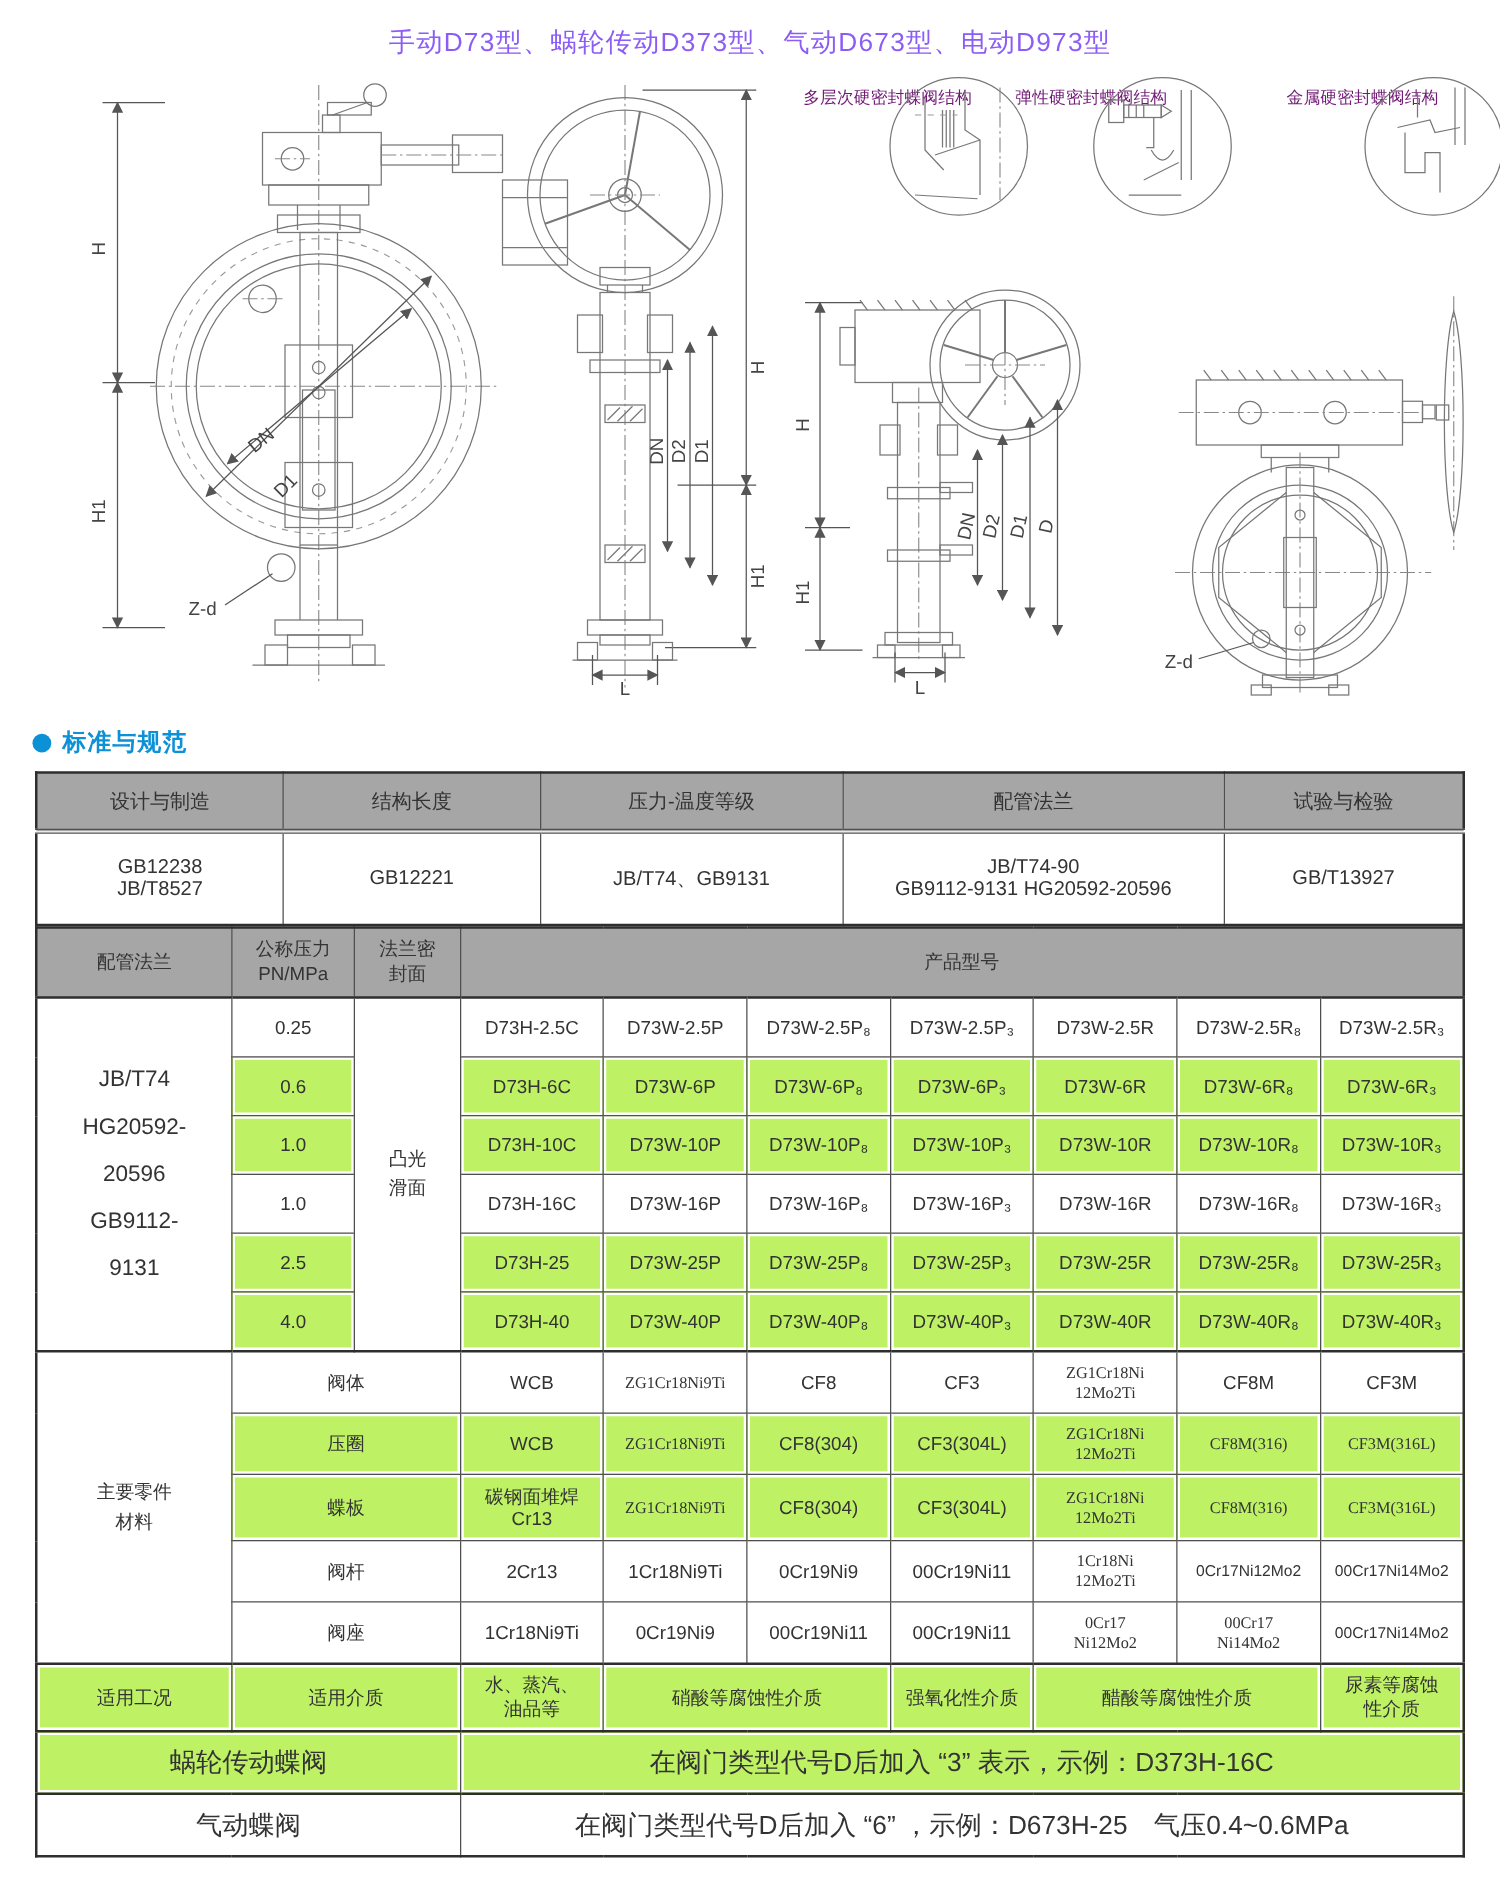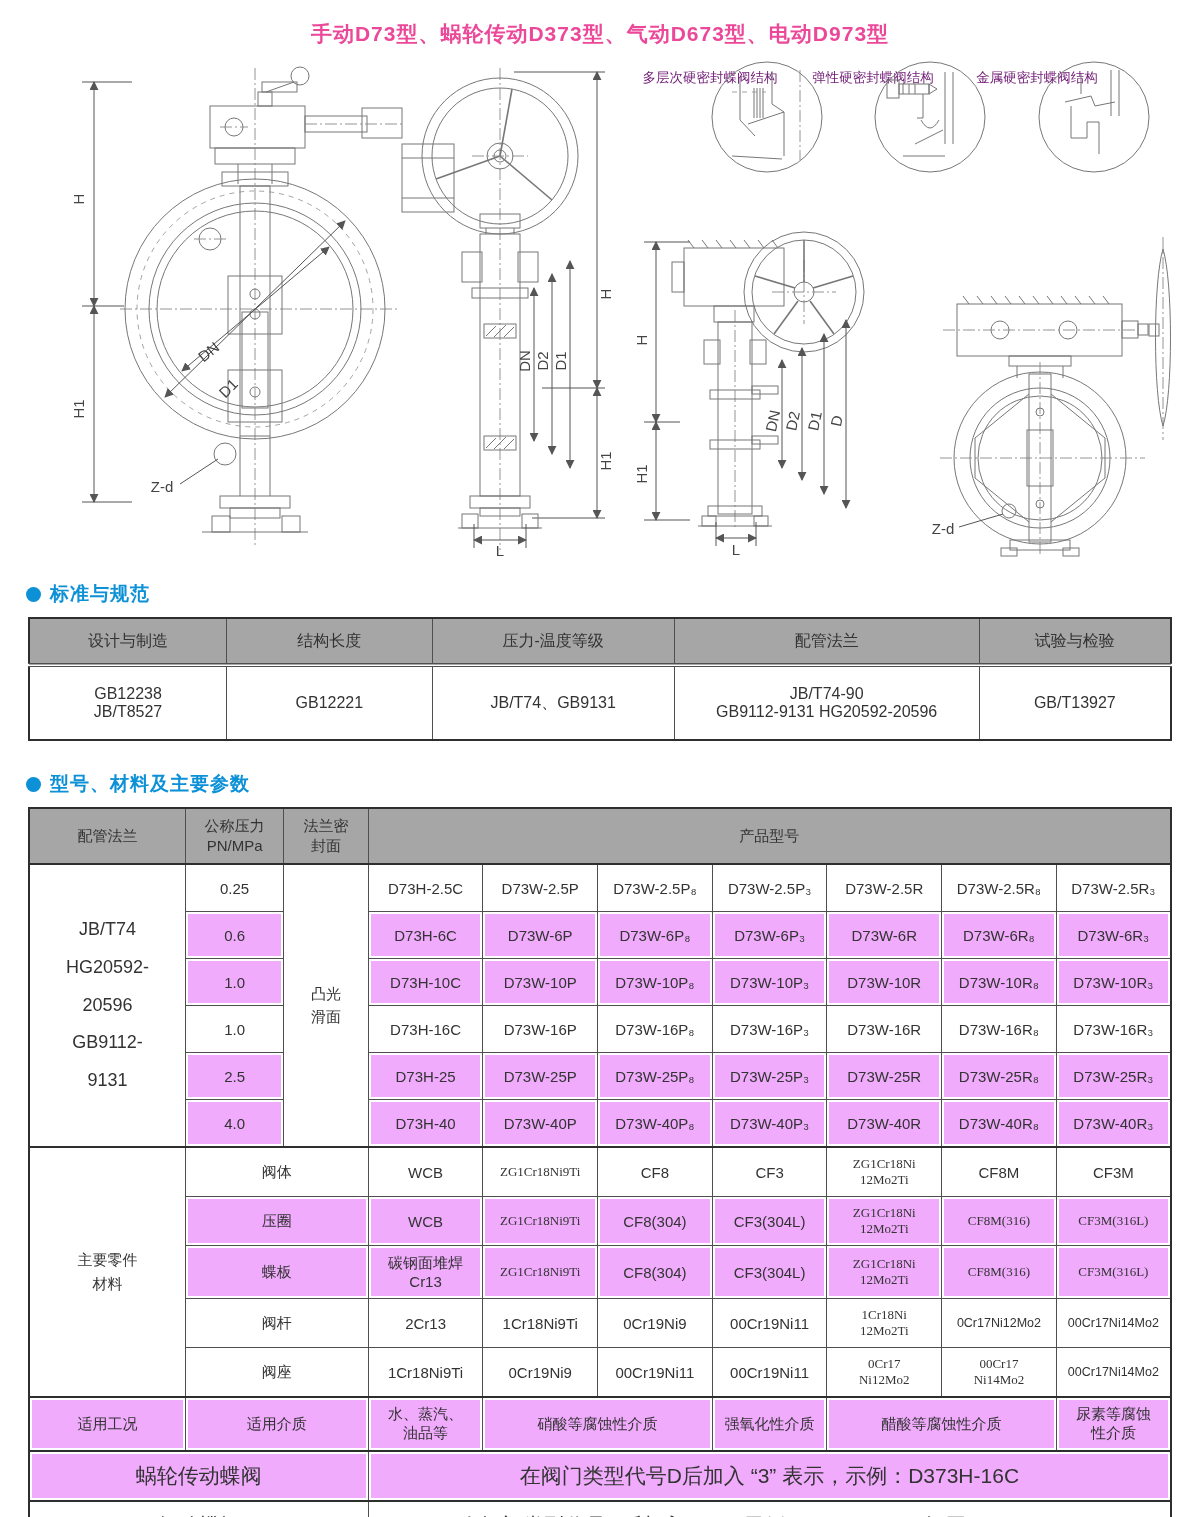--- a/index.html
+++ b/index.html
@@ -1,18 +1,18 @@
 <!DOCTYPE html>
 <html><head>
 <meta charset="utf-8">
 <style>
   html,body{margin:0;padding:0;background:#fff;}
   .page{width:1200px;height:1517px;position:relative;background:#fff;overflow:hidden;
         font-family:"Liberation Sans","DejaVu Sans",sans-serif;color:#333;}
-  .title{margin:0;padding-top:20px;text-align:center;font-size:21px;font-weight:bold;color:#ec4899;letter-spacing:1px;}
+  .title{margin:0;padding-top:20px;text-align:center;font-size:21px;font-weight:normal;color:#8b5cf6;letter-spacing:1px;}
   .drawings{position:relative;height:505px;margin-top:6px;}
   .drawings svg{position:absolute;}
   .lw{stroke:#777;stroke-width:1;fill:none;}
   .lw2{stroke:#777;stroke-width:1.6;fill:none;}
   .dd{stroke:#888;stroke-width:0.9;fill:none;stroke-dasharray:12 3 2 3;}
   .dsh{stroke:#999;stroke-width:0.9;fill:none;stroke-dasharray:5 5;}
   .dim{stroke:#555;stroke-width:1;fill:none;}
   .dim-label{font:15px "Liberation Sans","DejaVu Sans",sans-serif;fill:#444;}
   .detail{position:absolute;width:160px;text-align:center;}
   .detail .cap{font-size:13.5px;color:#701a75;margin-top:9px;white-space:nowrap;}
@@ -22,21 +22,21 @@
   .sec1{margin-top:22px;}
   .sec2{margin-top:30px;}
   table{border-collapse:collapse;margin:0 28px;width:1144px;table-layout:fixed;border:2px solid #2e2e2e;}
   td,th{border:1px solid #4f4f4f;text-align:center;vertical-align:middle;font-size:15px;color:#333;padding:2px 1px;}
   .pre{white-space:pre-line;}
   
   .t1 th{background:#a6a6a6;font-weight:normal;font-size:16px;height:40px;border-bottom:4px double #4f4f4f;}
   .t1 td{height:68px;font-size:16px;}
   
   .t2 th{background:#a6a6a6;font-weight:normal;font-size:15px;height:50px;line-height:1.35;}
-  .t2 .g{background:#f0abfc;box-shadow:inset 0 0 0 2px #fff;}
+  .t2 .g{background:#bef264;box-shadow:inset 0 0 0 2px #fff;}
   .t2 .mrow td{height:42px;}
   .t2 .matrow td{height:44px;}
   .t2 .matrow-tall td{height:48px;}
   .t2 .condrow td{height:48px;}
   .t2 .noterow td{height:44px;font-size:21px;}
   .t2 .sep td{border-top-width:2px;border-top-color:#2e2e2e;}
   .t2 .flange-std{line-height:2.1;font-size:18px;}
   .t2 .seal{font-size:15px;line-height:1.5;}
   .t2 .sm{font-size:13px;font-family:Liberation Serif, serif;}
   .t2 .xs{font-size:12.5px;}
@@ -209,21 +209,21 @@
         <polygon class="lw" points="56,24 64,29 56,34"></polygon>
         <polyline class="lw" points="50,34 50,58 44,58"></polyline>
         <path class="lw" d="M48,60 q9,16 18,0"></path>
         <line class="lw" x1="72" y1="12" x2="72" y2="84"></line>
         <line class="lw" x1="80" y1="12" x2="80" y2="84"></line>
         <line class="lw" x1="42" y1="84" x2="70" y2="70"></line>
         <line class="lw" x1="30" y1="96" x2="72" y2="96"></line>
       </svg>
       <div class="cap">弹性硬密封蝶阀结构</div>
     </div>
-    <div class="detail" style="left:957px;top:6px;">
+    <div class="detail" style="left:1010px;top:6px;">
       <svg width="115" height="115" viewBox="0 0 115 115">
         <circle class="lw" cx="57" cy="57" r="55"></circle>
         <polyline class="lw" points="28,42 54,36 58,46 78,42"></polyline>
         <polyline class="lw" points="34,46 34,78 50,78 50,62 62,62 62,94"></polyline>
         <line class="lw" x1="74" y1="10" x2="74" y2="56"></line>
         <line class="lw" x1="82" y1="10" x2="82" y2="56"></line>
         <line class="lw" x1="44" y1="14" x2="44" y2="34"></line>
       </svg>
       <div class="cap">金属硬密封蝶阀结构</div>
     </div>
@@ -376,24 +376,20 @@
 JB/T8527</td>
         <td class="pre">GB12221</td>
         <td class="pre">JB/T74、GB9131</td>
         <td class="pre">JB/T74-90
 GB9112-9131 HG20592-20596</td>
         <td class="pre">GB/T13927</td>
       </tr>
     </tbody>
   </table>
 
-  <div class="sec sec2">
-    <span class="dot"></span>
-    <span class="sec-title">型号、材料及主要参数</span>
-  </div>
 
   <table class="t2">
     <colgroup>
       <col style="width:13.7%">
         <col style="width:8.6%">
         <col style="width:7.4%">
       <col style="width:10.04%">
         <col style="width:10.04%">
         <col style="width:10.04%">
         <col style="width:10.04%">

